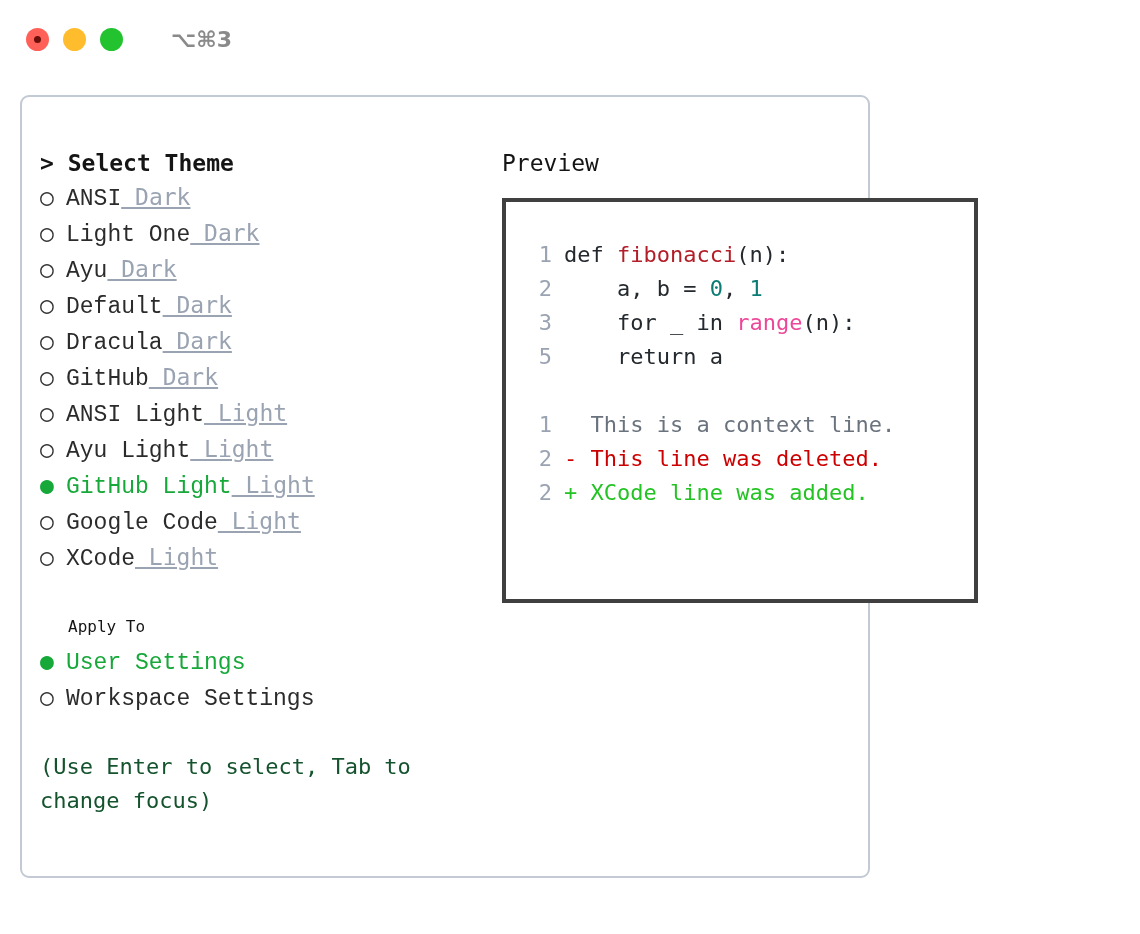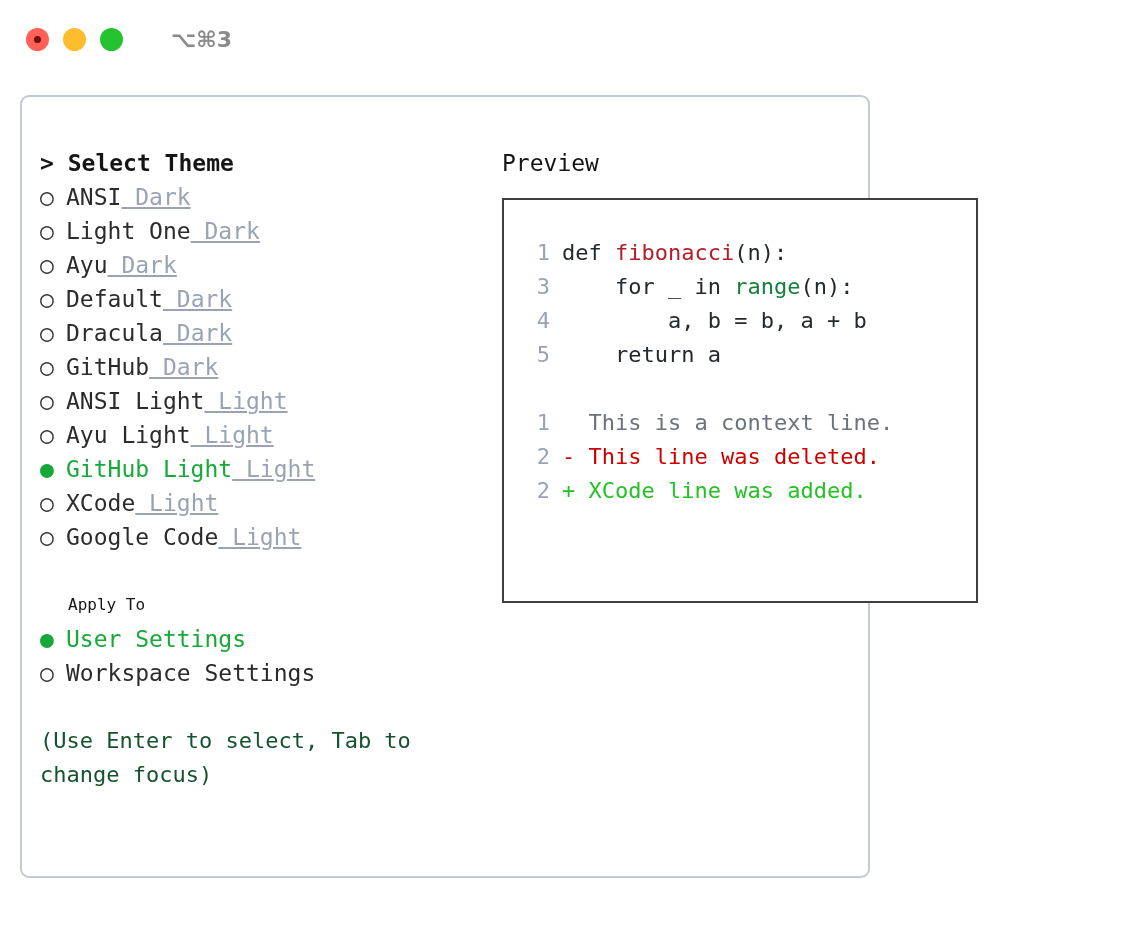--- a/index.html
+++ b/index.html
@@ -102,21 +102,21 @@
     white-space: pre;
     color: #2b2b2b;
   }
   .marker {
     display: inline-block;
     width: 26px;
     color: #3a3a3a;
   }
   .theme-row.selected .marker { color: #17a83a; }
   .theme-row.selected .label  { color: #17a83a; }
-  .label { color: #2b2b2b; }
+  .label { color: #2b2b2b; font-family: Liberation Mono, monospace; }
   .suffix { color: #9aa3b2; text-decoration: underline; }
 
   .section-gap { height: 34px; }
 
   #apply-header {
     font-size: 16px;
     line-height: 34px;
     white-space: pre;
     color: #151515;
     padding-left: 28px;
@@ -141,42 +141,42 @@
   #preview-header {
     font-size: 23px;
     font-weight: 400;
     color: #151515;
     line-height: 34px;
   }
   #preview-box {
     margin-top: 18px;
     width: 476px;
     height: 405px;
-    border: 2px solid #404040;
+    border: 4px solid #404040;
     box-sizing: border-box;
     background: #ffffff;
     padding: 36px 0 0 0;
   }
   .code-line {
     font-size: 22px;
     line-height: 34px;
     white-space: pre;
     padding-left: 18px;
   }
   .ln {
     display: inline-block;
     width: 28px;
     text-align: right;
     color: #9aa3b2;
     margin-right: 12px;
   }
   .tok-plain { color: #24292e; }
   .tok-func  { color: #b31d28; }
   .tok-num   { color: #0a7c74; }
-  .tok-builtin { color: #15803d; }
+  .tok-builtin { color: #ec4899; }
   .diff-context { color: #6a737d; }
   .diff-del     { color: #cc0000; }
   .diff-add     { color: #22c322; }
   .code-blank { height: 34px; }
 </style>
 </head>
 <body>
 
 <div id="window">
 
@@ -197,44 +197,44 @@
       <div id="theme-list">
           <div class="theme-row mono"><span class="marker">○</span><span class="label">ANSI</span><span class="suffix"> Dark</span></div>
           <div class="theme-row mono"><span class="marker">○</span><span class="label">Light One</span><span class="suffix"> Dark</span></div>
           <div class="theme-row mono"><span class="marker">○</span><span class="label">Ayu</span><span class="suffix"> Dark</span></div>
           <div class="theme-row mono"><span class="marker">○</span><span class="label">Default</span><span class="suffix"> Dark</span></div>
           <div class="theme-row mono"><span class="marker">○</span><span class="label">Dracula</span><span class="suffix"> Dark</span></div>
           <div class="theme-row mono"><span class="marker">○</span><span class="label">GitHub</span><span class="suffix"> Dark</span></div>
           <div class="theme-row mono"><span class="marker">○</span><span class="label">ANSI Light</span><span class="suffix"> Light</span></div>
           <div class="theme-row mono"><span class="marker">○</span><span class="label">Ayu Light</span><span class="suffix"> Light</span></div>
           <div class="theme-row mono selected"><span class="marker">●</span><span class="label">GitHub Light</span><span class="suffix"> Light</span></div>
+          <div class="theme-row mono"><span class="marker">○</span><span class="label">Google Code</span><span class="suffix"> Light</span></div>
           <div class="theme-row mono"><span class="marker">○</span><span class="label">XCode</span><span class="suffix"> Light</span></div>
-          <div class="theme-row mono"><span class="marker">○</span><span class="label">Google Code</span><span class="suffix"> Light</span></div>
         </div>
 
       <div class="section-gap"></div>
 
       <div id="apply-header" class="mono">Apply To</div>
 
       <div id="apply-list">
           <div class="theme-row mono selected"><span class="marker">●</span><span class="label">User Settings</span></div>
           <div class="theme-row mono"><span class="marker">○</span><span class="label">Workspace Settings</span></div>
         </div>
 
       <div id="hint" class="mono">(Use Enter to select, Tab to change focus)</div>
     </div>
 
     <div id="right-col">
       <div id="preview-header" class="mono">Preview</div>
 
       <div id="preview-box">
         <div id="code-block">
             <div class="code-line"><span class="ln">1</span><span class="tok-plain">def </span><span class="tok-func">fibonacci</span><span class="tok-plain">(n):</span></div>
+            <div class="code-line"><span class="ln">2</span><span class="tok-plain">    a, b = </span><span class="tok-num">0</span><span class="tok-plain">, </span><span class="tok-num">1</span></div>
             <div class="code-line"><span class="ln">3</span><span class="tok-plain">    for _ in </span><span class="tok-builtin">range</span><span class="tok-plain">(n):</span></div>
-            <div class="code-line"><span class="ln">4</span><span class="tok-plain">        a, b = b, a + b</span></div>
             <div class="code-line"><span class="ln">5</span><span class="tok-plain">    return a</span></div>
           </div>
         <div class="code-blank"></div>
         <div id="diff-block">
             <div class="code-line"><span class="ln">1</span><span class="diff-context">  This is a context line.</span></div>
             <div class="code-line"><span class="ln">2</span><span class="diff-del">- This line was deleted.</span></div>
             <div class="code-line"><span class="ln">2</span><span class="diff-add">+ XCode line was added.</span></div>
           </div>
       </div>
     </div>

